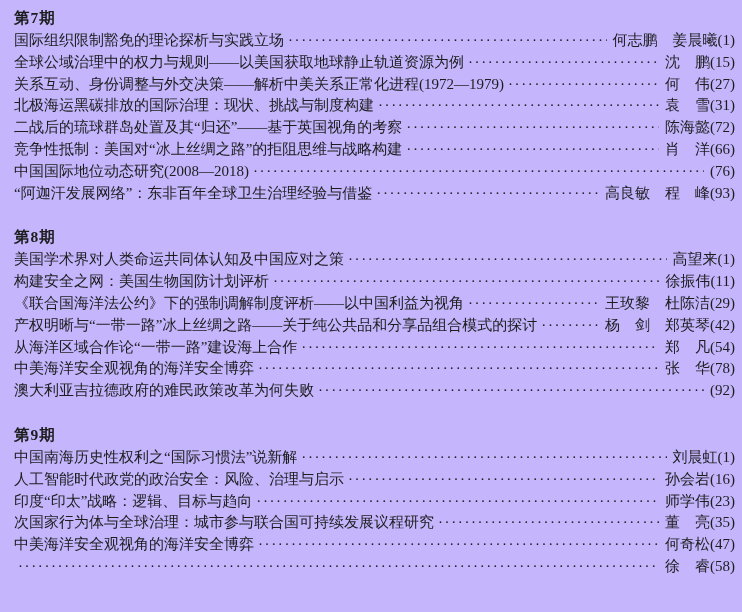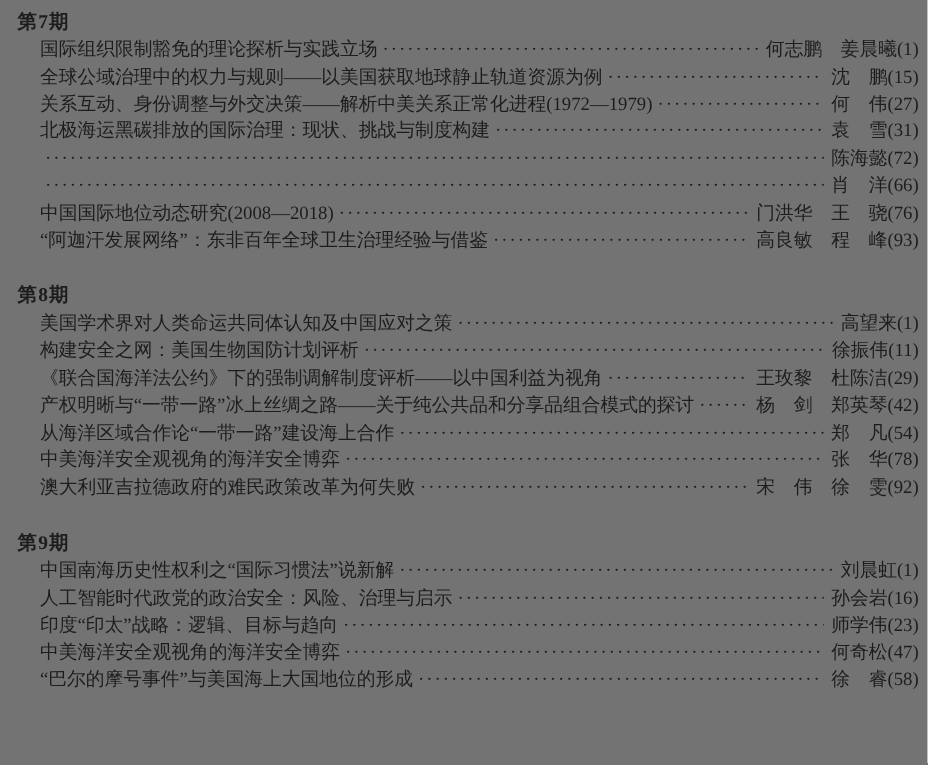--- a/index.html
+++ b/index.html
@@ -1,31 +1,30 @@
 <!DOCTYPE html>
 <html><head>
 <meta charset="utf-8">
 <style>
   html,body{margin:0;padding:0;background:#ffffff;}
   .page{
     width:742px;height:612px;box-sizing:border-box;
     padding:6px 7px 0 14px;
-    background:#737373;color:#1d1d1d;
+    background:#c4b5fd;color:#1d1d1d;
     font-family:"Liberation Serif","DejaVu Serif",serif;
     font-size:15px;overflow:hidden;
   }
   .issue + .issue{margin-top:21px;}
   .issue-header{
     font-weight:bold;height:24px;line-height:24px;font-size:15.5px;
     letter-spacing:1px;
   }
   .row{
     display:flex;align-items:baseline;height:21.8px;line-height:21.8px;
     white-space:nowrap;
-    margin-left:18px;
   }
   .title{flex:0 0 auto;}
   .leader{
     flex:1 1 auto;overflow:hidden;margin:0 6px 0 4px;min-width:8px;
     color:#1d1d1d;
   }
   .leader::after{
     content:"····················································································································································································································";
     letter-spacing:1.6px;font-size:15px;
   }
@@ -56,33 +55,34 @@
         <span class="authors">何　伟</span>
         <span class="pagenum">(27)</span>
       </div>
       <div class="row">
         <span class="title">北极海运黑碳排放的国际治理：现状、挑战与制度构建</span>
         <span class="leader"></span>
         <span class="authors">袁　雪</span>
         <span class="pagenum">(31)</span>
       </div>
       <div class="row">
+        <span class="title">二战后的琉球群岛处置及其“归还”——基于英国视角的考察</span>
         <span class="leader"></span>
         <span class="authors">陈海懿</span>
         <span class="pagenum">(72)</span>
       </div>
       <div class="row">
+        <span class="title">竞争性抵制：美国对“冰上丝绸之路”的拒阻思维与战略构建</span>
         <span class="leader"></span>
         <span class="authors">肖　洋</span>
         <span class="pagenum">(66)</span>
       </div>
       <div class="row">
         <span class="title">中国国际地位动态研究(2008—2018)</span>
         <span class="leader"></span>
-        <span class="authors">门洪华　王　骁</span>
         <span class="pagenum">(76)</span>
       </div>
       <div class="row">
         <span class="title">“阿迦汗发展网络”：东非百年全球卫生治理经验与借鉴</span>
         <span class="leader"></span>
         <span class="authors">高良敏　程　峰</span>
         <span class="pagenum">(93)</span>
       </div>
     </section>
     <section class="issue">
@@ -119,21 +119,20 @@
       </div>
       <div class="row">
         <span class="title">中美海洋安全观视角的海洋安全博弈</span>
         <span class="leader"></span>
         <span class="authors">张　华</span>
         <span class="pagenum">(78)</span>
       </div>
       <div class="row">
         <span class="title">澳大利亚吉拉德政府的难民政策改革为何失败</span>
         <span class="leader"></span>
-        <span class="authors">宋　伟　徐　雯</span>
         <span class="pagenum">(92)</span>
       </div>
     </section>
     <section class="issue">
       <div class="issue-header">第9期</div>
       <div class="row">
         <span class="title">中国南海历史性权利之“国际习惯法”说新解</span>
         <span class="leader"></span>
         <span class="authors">刘晨虹</span>
         <span class="pagenum">(1)</span>
@@ -144,25 +143,30 @@
         <span class="authors">孙会岩</span>
         <span class="pagenum">(16)</span>
       </div>
       <div class="row">
         <span class="title">印度“印太”战略：逻辑、目标与趋向</span>
         <span class="leader"></span>
         <span class="authors">师学伟</span>
         <span class="pagenum">(23)</span>
       </div>
       <div class="row">
+        <span class="title">次国家行为体与全球治理：城市参与联合国可持续发展议程研究</span>
+        <span class="leader"></span>
+        <span class="authors">董　亮</span>
+        <span class="pagenum">(35)</span>
+      </div>
+      <div class="row">
         <span class="title">中美海洋安全观视角的海洋安全博弈</span>
         <span class="leader"></span>
         <span class="authors">何奇松</span>
         <span class="pagenum">(47)</span>
       </div>
       <div class="row">
-        <span class="title">“巴尔的摩号事件”与美国海上大国地位的形成</span>
         <span class="leader"></span>
         <span class="authors">徐　睿</span>
         <span class="pagenum">(58)</span>
       </div>
     </section>
   </div>
 
 </body></html>

